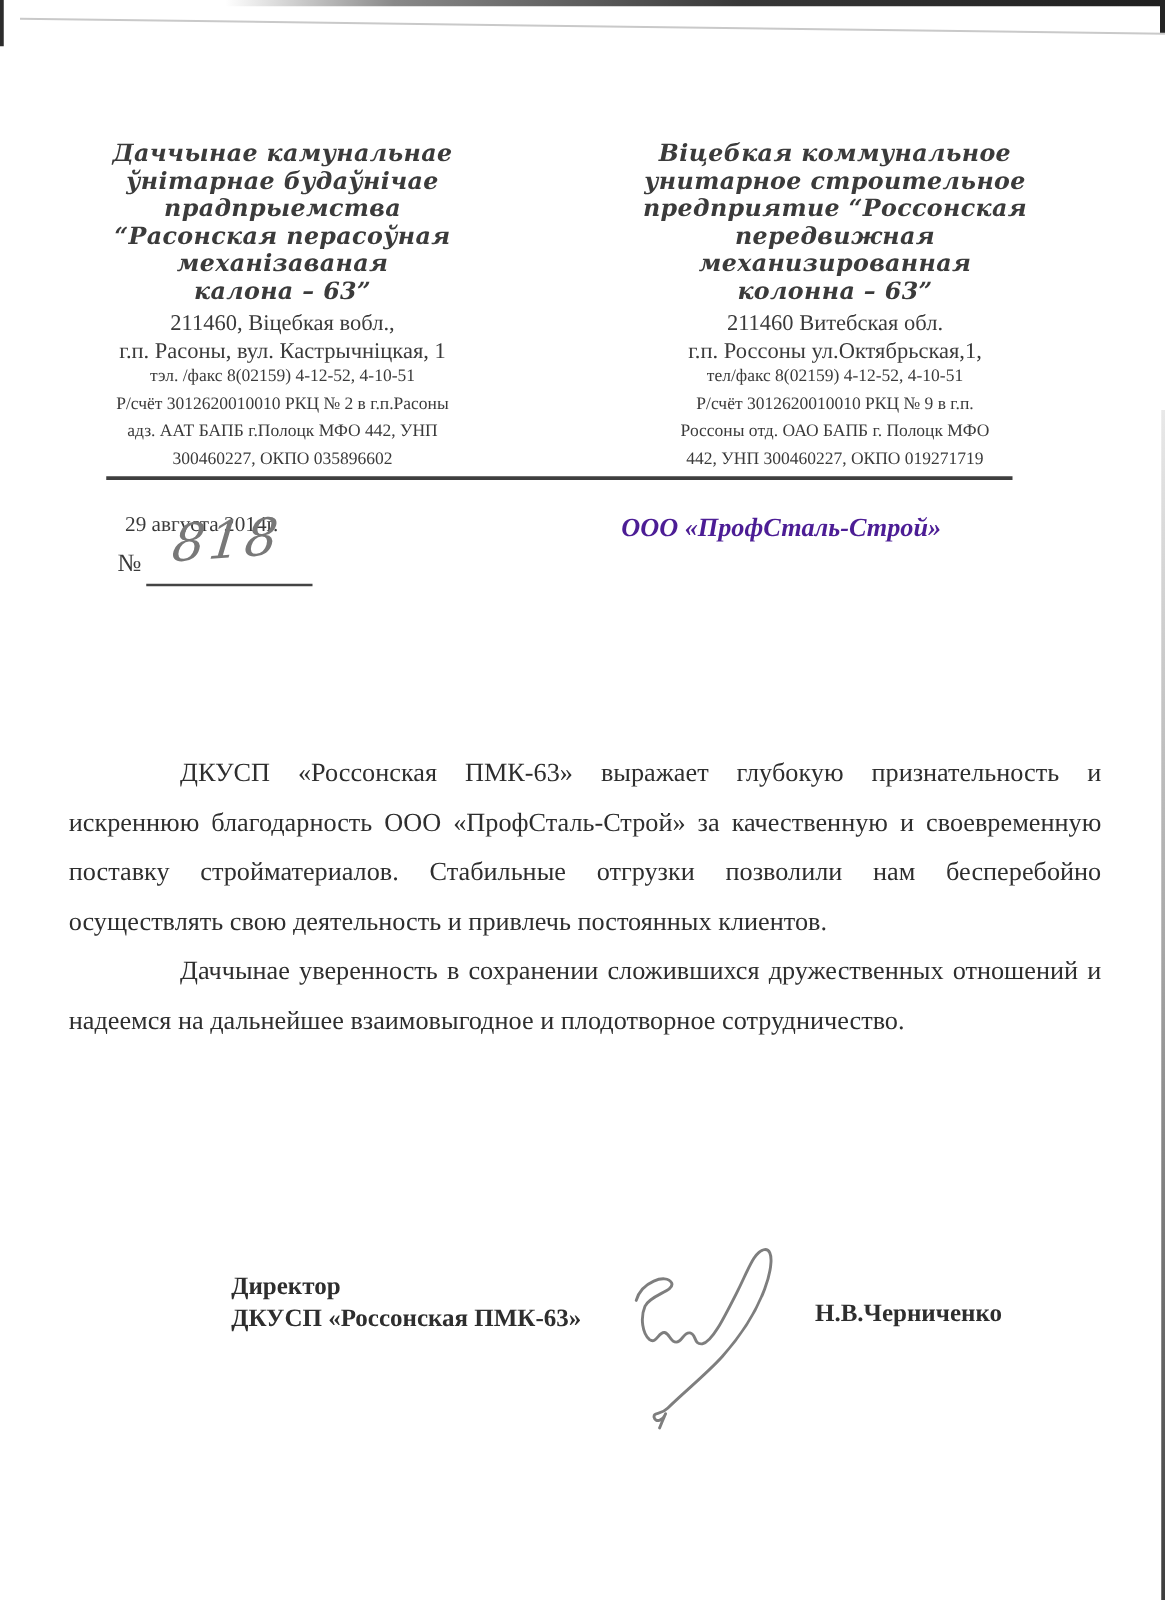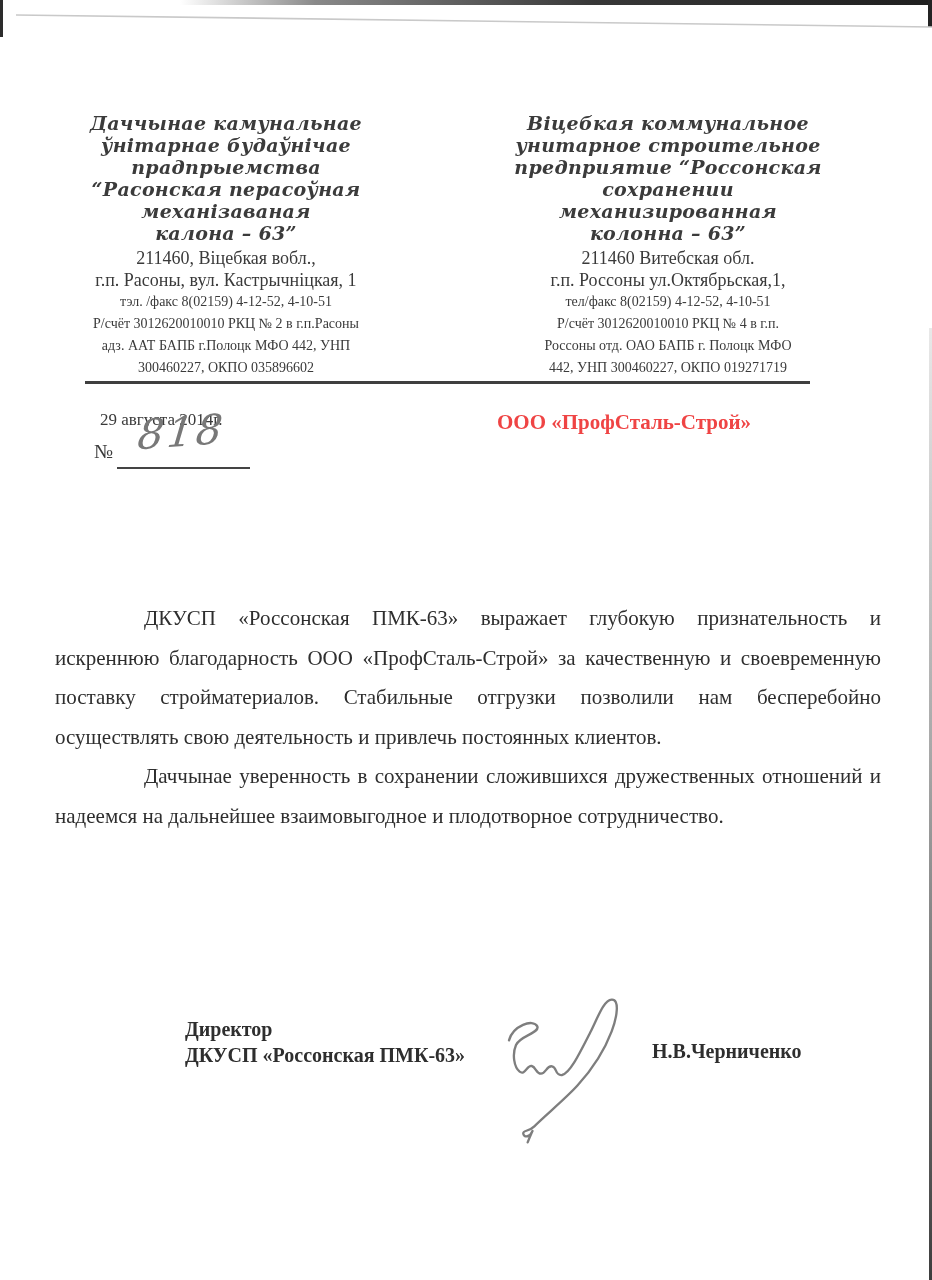--- a/index.html
+++ b/index.html
@@ -52,21 +52,21 @@
   .num-line{position:absolute;left:117px;top:441px;width:133px;height:26px;border-bottom:2px solid #444444;}
   .num-hand{
     position:absolute;left:138px;top:408px;
     font-family:"DejaVu Serif", serif;font-style:italic;
     font-size:41px;color:#787878;
     transform:rotate(-4deg) skewX(-10deg);
     letter-spacing:3px;
   }
   .recipient{
     position:absolute;left:497px;top:410px;width:330px;
-    font-weight:bold;font-size:21px;color:#ef4444;
+    font-weight:bold;font-style:italic;font-size:21px;color:#4c1d95;
     white-space:nowrap;
   }
   
   .body-text{position:absolute;left:55px;top:599px;width:826px;}
   .body-text p{
     margin:0;font-size:21px;line-height:39.5px;color:#2e2e2e;
     text-align:justify;text-indent:89px;
   }
   
   .sig-title{
@@ -109,29 +109,29 @@
       <div>адз. ААТ БАПБ г.Полоцк МФО 442, УНП</div>
       <div>300460227, ОКПО 035896602</div>
     </div>
   </div>
 
   <div class="lh lh-right">
     <div class="org-name">
       <div>Віцебкая коммунальное</div>
       <div>унитарное строительное</div>
       <div>предприятие “Россонская</div>
-      <div>сохранении</div>
+      <div>передвижная</div>
       <div>механизированная</div>
       <div>колонна – 63”</div>
     </div>
     <div class="org-addr">
       <div>211460 Витебская обл.</div>
       <div>г.п. Россоны ул.Октябрьская,1,</div>
       <div>тел/факс 8(02159) 4-12-52, 4-10-51</div>
-      <div>Р/счёт 3012620010010 РКЦ № 4 в г.п.</div>
+      <div>Р/счёт 3012620010010 РКЦ № 9 в г.п.</div>
       <div>Россоны отд. ОАО БАПБ г. Полоцк МФО</div>
       <div>442, УНП 300460227, ОКПО 019271719</div>
     </div>
   </div>
 
   <div class="divider"></div>
 
   <div class="date-text">29 августа 2014г.</div>
   <div class="num-label">№</div>
   <div class="num-line"></div>

